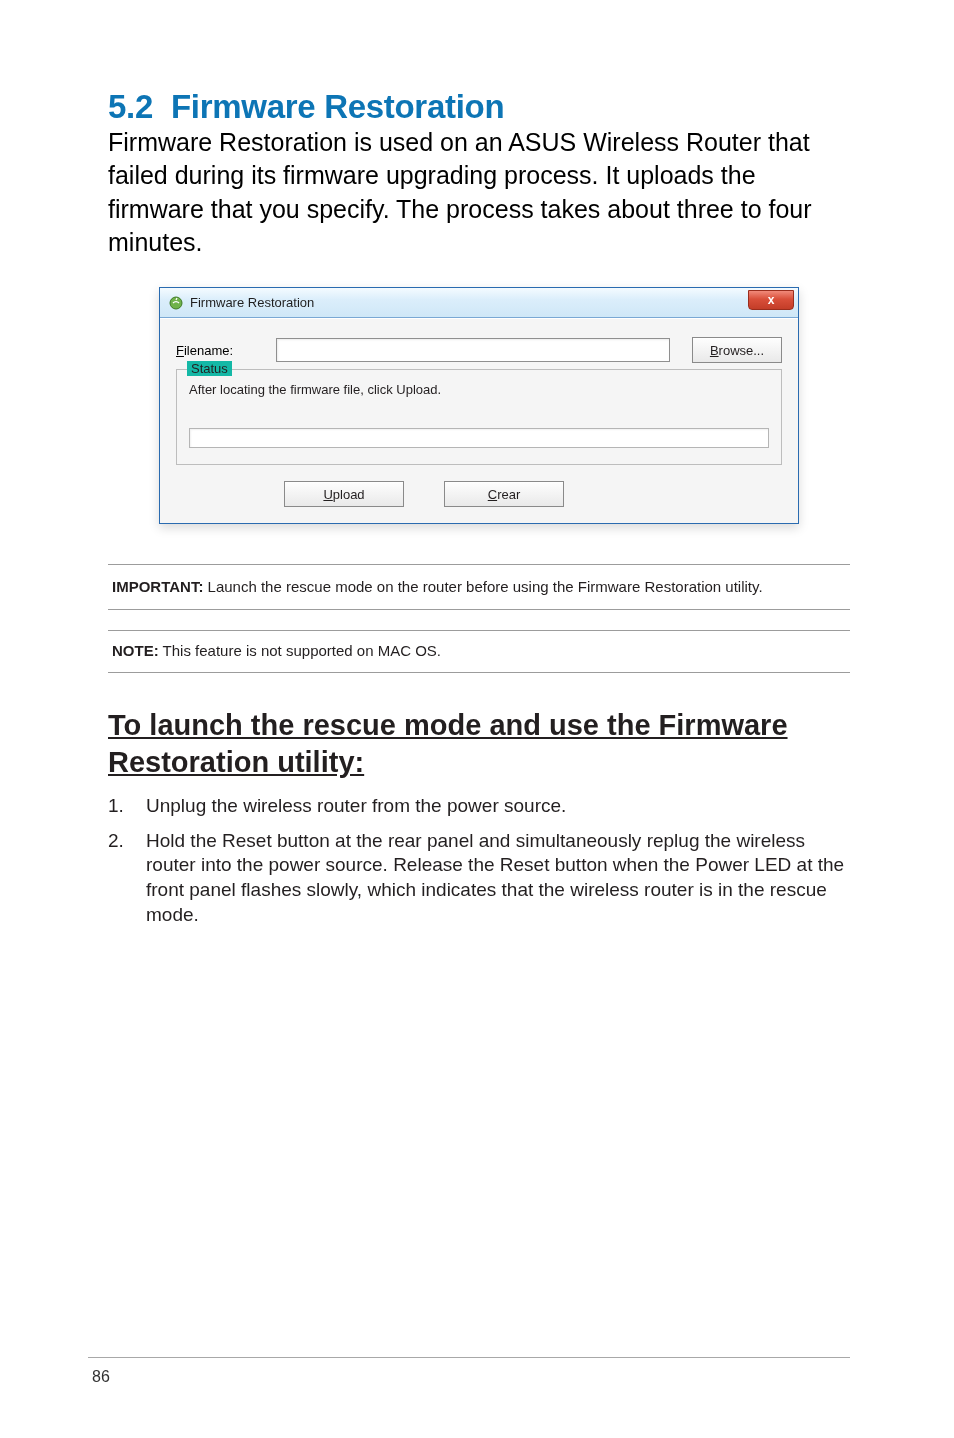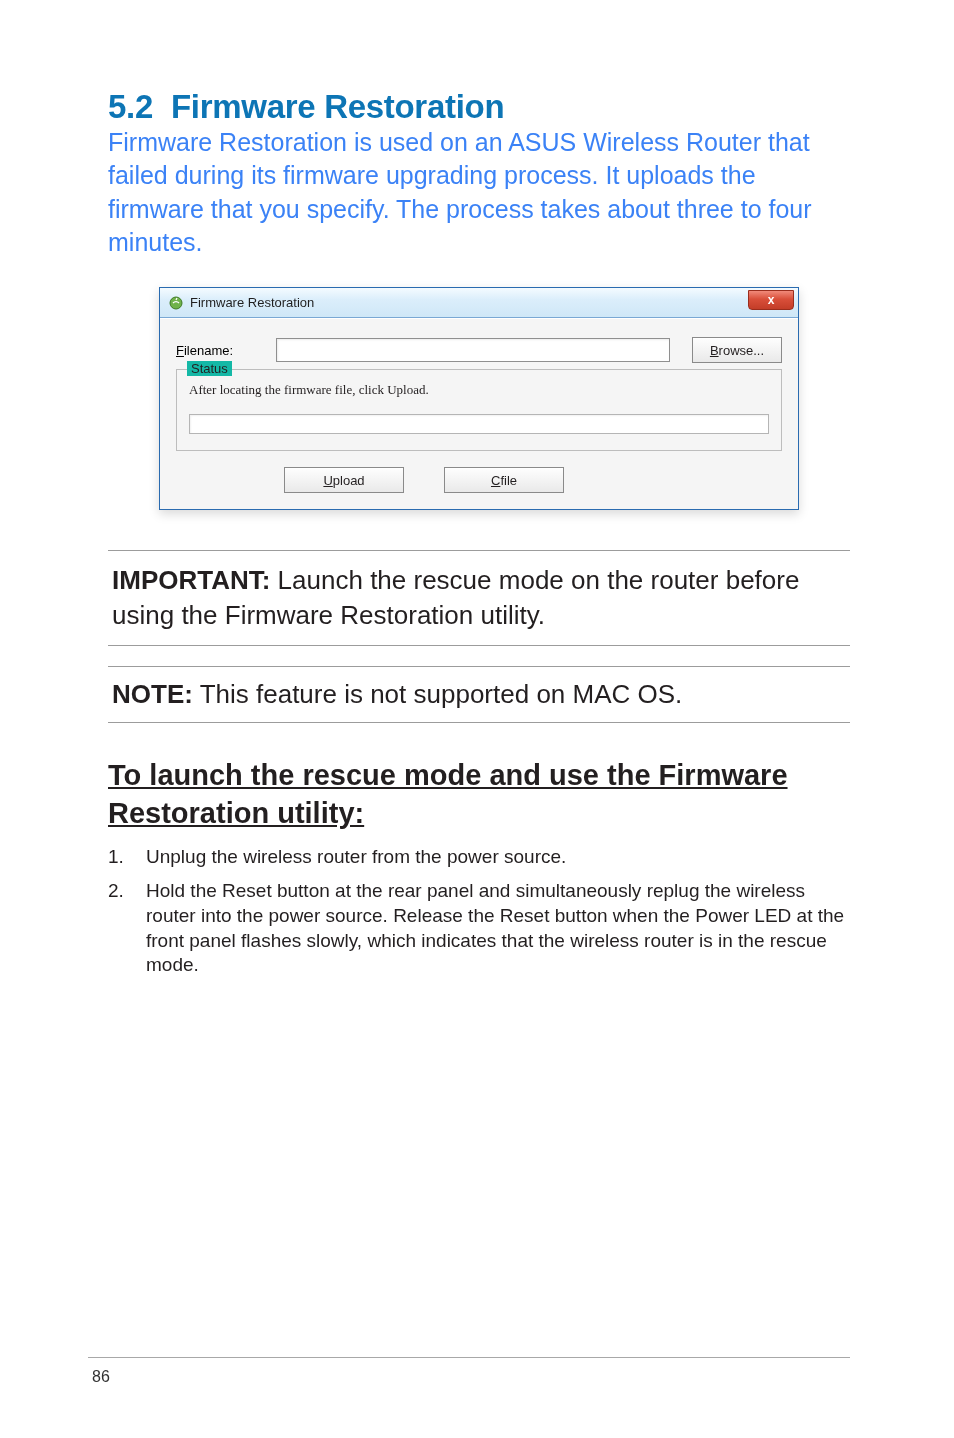--- a/index.html
+++ b/index.html
@@ -18,21 +18,21 @@
     color: #0d75b5;
     font-size: 33px;
     font-weight: 700;
     letter-spacing: -0.3px;
   }
   .section-heading .num { margin-right: 18px; }
   .body-para {
     font-size: 25px;
     line-height: 1.33;
     margin-bottom: 28px;
-    color: #3b82f6;
+    color: #000000;
   }
 
   
   .dialog-wrap {
     display: flex;
     justify-content: center;
     margin: 8px 0 40px;
   }
   .dialog {
     width: 640px;
@@ -111,42 +111,42 @@
     margin-bottom: 16px;
     position: relative;
   }
   .legend {
     position: absolute;
     top: -9px; left: 10px;
     background: #14b8a6;
     padding: 0 4px;
     font-size: 13px;
   }
-  .status-text { margin-bottom: 16px; font-family: Liberation Serif, serif; }
+  .status-text { margin-bottom: 31px; }
   .progress {
     height: 20px;
     border: 1px solid #b5b5b5;
     background: #fff;
     box-shadow: inset 1px 1px 2px rgba(0,0,0,0.06);
   }
   .btn-row {
     display: flex;
     gap: 40px;
     justify-content: flex-start;
     padding-left: 108px;
   }
   .btn-row .btn { width: 120px; }
 
   
   .callout {
     border-top: 1px solid #9c9c9c;
     border-bottom: 1px solid #9c9c9c;
     padding: 12px 4px;
     margin: 20px 0;
-    font-size: 26px;
+    font-size: 15px;
     line-height: 1.35;
   }
   .callout.single { padding: 10px 4px; }
 
   .subheading {
     font-weight: 700;
     font-size: 29px;
     line-height: 1.3;
     margin: 34px 0 12px;
     text-decoration: underline;
@@ -226,21 +226,21 @@
           <div class="status-text">After locating the firmware file, click Upload.</div>
           <div class="progress"></div>
         </div>
         <div class="btn-row">
           <div class="btn">
               <u>U</u>
               <span>pload</span>
             </div>
           <div class="btn">
               <u>C</u>
-              <span>file</span>
+              <span>rear</span>
             </div>
         </div>
       </div>
     </div>
   </div>
 
   <div class="callout">
     <b>IMPORTANT:</b><span>  Launch the rescue mode on the router before using the Firmware Restoration utility.</span>
   </div>
 

